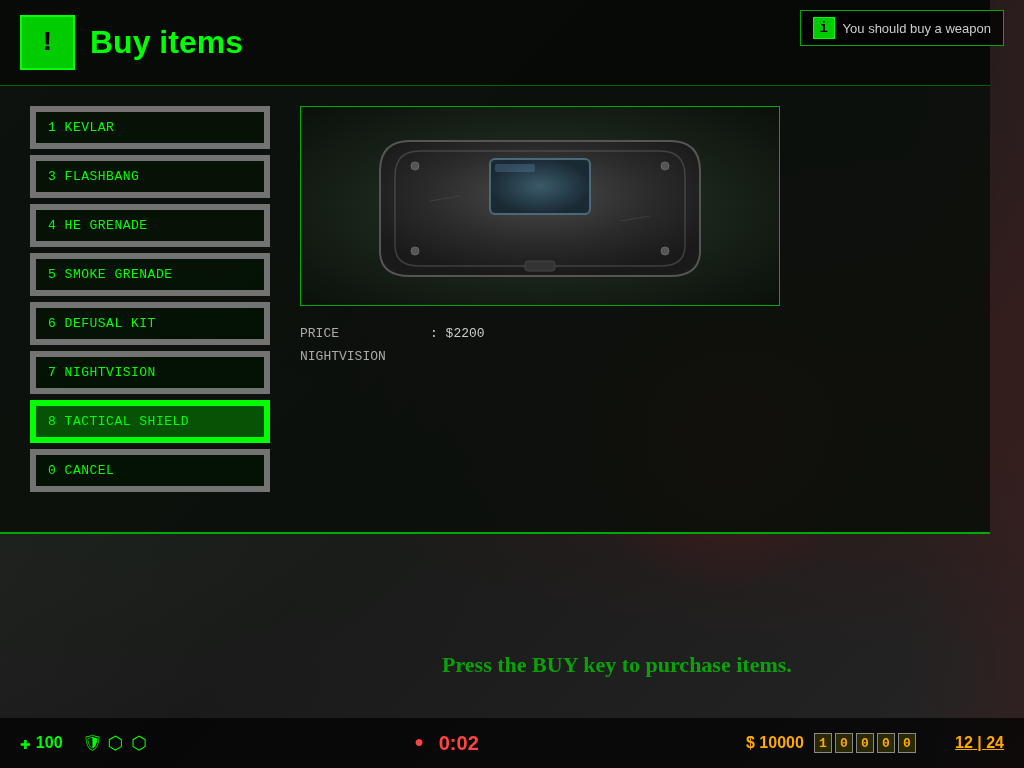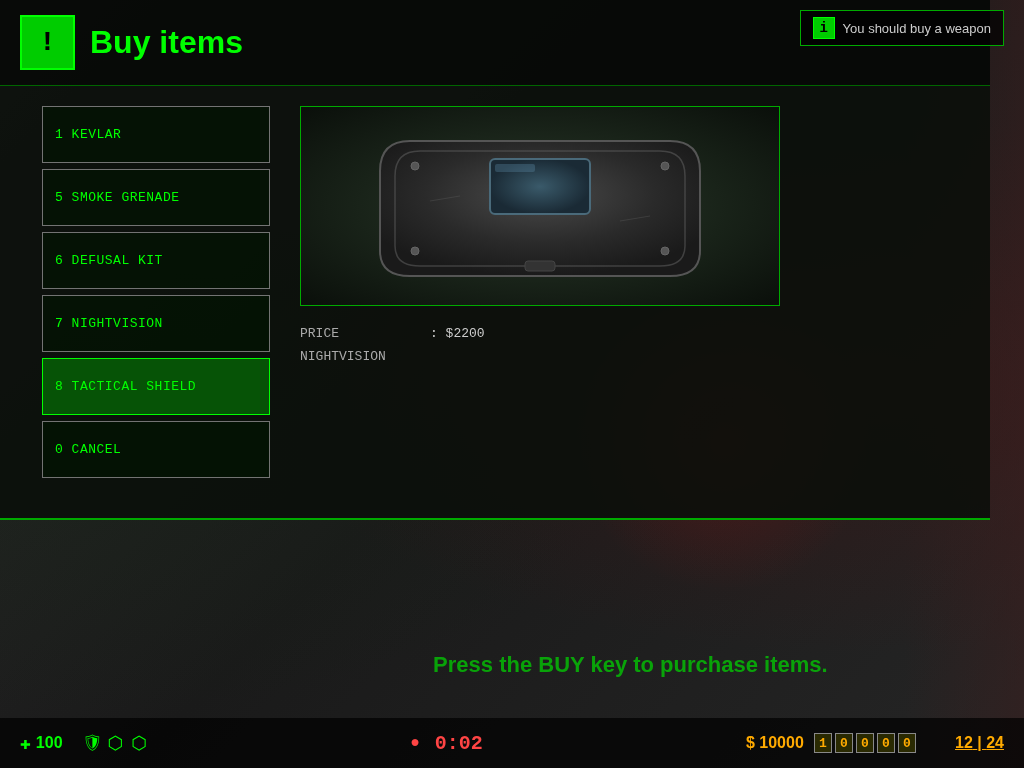--- a/index.html
+++ b/index.html
@@ -135,29 +135,28 @@
     
     .items-list {
       display: flex;
       flex-direction: column;
       gap: 6px;
       min-width: 240px;
     }
 
     .menu-item {
       background: rgba(0, 20, 0, 0.6);
-      border: 1px solid #737373;
+      border: 6px solid #737373;
       color: #00ff00;
       font-family: 'Courier New', monospace;
       font-size: 13px;
-      padding: 20px 12px;
+      padding: 8px 12px;
       cursor: pointer;
       text-align: left;
       letter-spacing: 0.5px;
-      margin-left: 12px;
     }
 
     .menu-item.active {
       background: rgba(0, 150, 0, 0.5);
       border-color: #00ff00;
     }
 
     
     .item-detail {
       flex: 1;
@@ -210,21 +209,21 @@
 
     
     .buy-message {
       position: absolute;
       bottom: 90px;
       left: 50%;
       transform: translateX(-20%);
       color: rgba(0, 220, 0, 0.7);
       font-size: 22px;
       font-weight: bold;
-      font-family: Liberation Sans, sans-serif;
+      font-family: Liberation Serif, serif;
       z-index: 6;
       white-space: nowrap;
     }
 
     
     .hud-bottom {
       position: absolute;
       bottom: 0;
       left: 0;
       right: 0;
@@ -266,21 +265,21 @@
       color: #ff4444;
       font-size: 16px;
       font-weight: bold;
       font-family: 'Courier New', monospace;
     }
 
     .hud-timer {
       color: #ff4444;
       font-size: 20px;
       font-weight: bold;
-      font-family: Liberation Mono, monospace;
+      font-family: Liberation Sans, sans-serif;
     }
 
     .hud-right {
       display: flex;
       align-items: center;
       gap: 10px;
     }
 
     .hud-money {
       color: #ffaa00;
@@ -347,20 +346,22 @@
 
   <div class="menu-header">
     <div class="header-icon">!</div>
     <div class="header-title">Buy items</div>
   </div>
 
   <div class="menu-content">
 
     <div class="items-list">
       <button class="menu-item">1 KEVLAR</button>
+      <button class="menu-item">3 FLASHBANG</button>
+      <button class="menu-item">4 HE GRENADE</button>
       <button class="menu-item">5 SMOKE GRENADE</button>
       <button class="menu-item">6 DEFUSAL KIT</button>
       <button class="menu-item">7 NIGHTVISION</button>
       <button class="menu-item active">8 TACTICAL SHIELD</button>
       <button class="menu-item">0 CANCEL</button>
     </div>
 
     <div class="item-detail">
 
       <div class="item-image">

